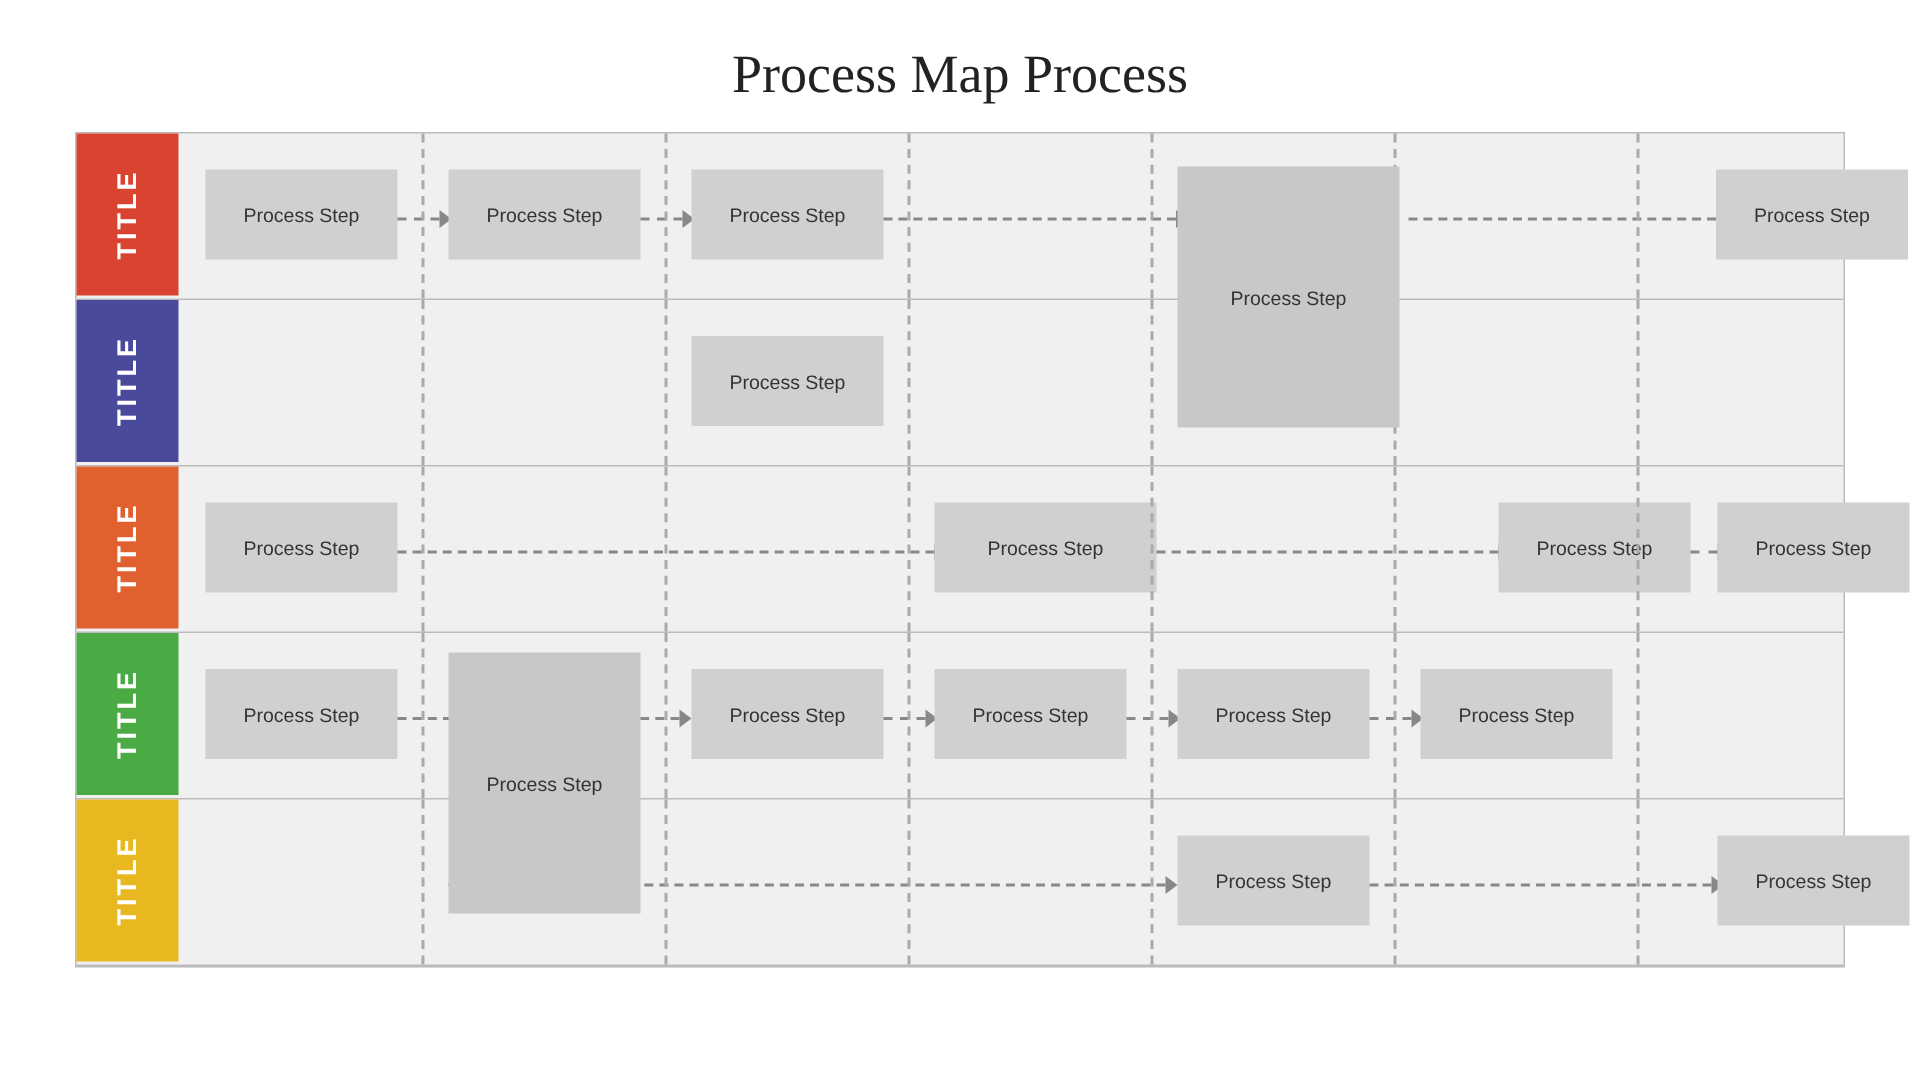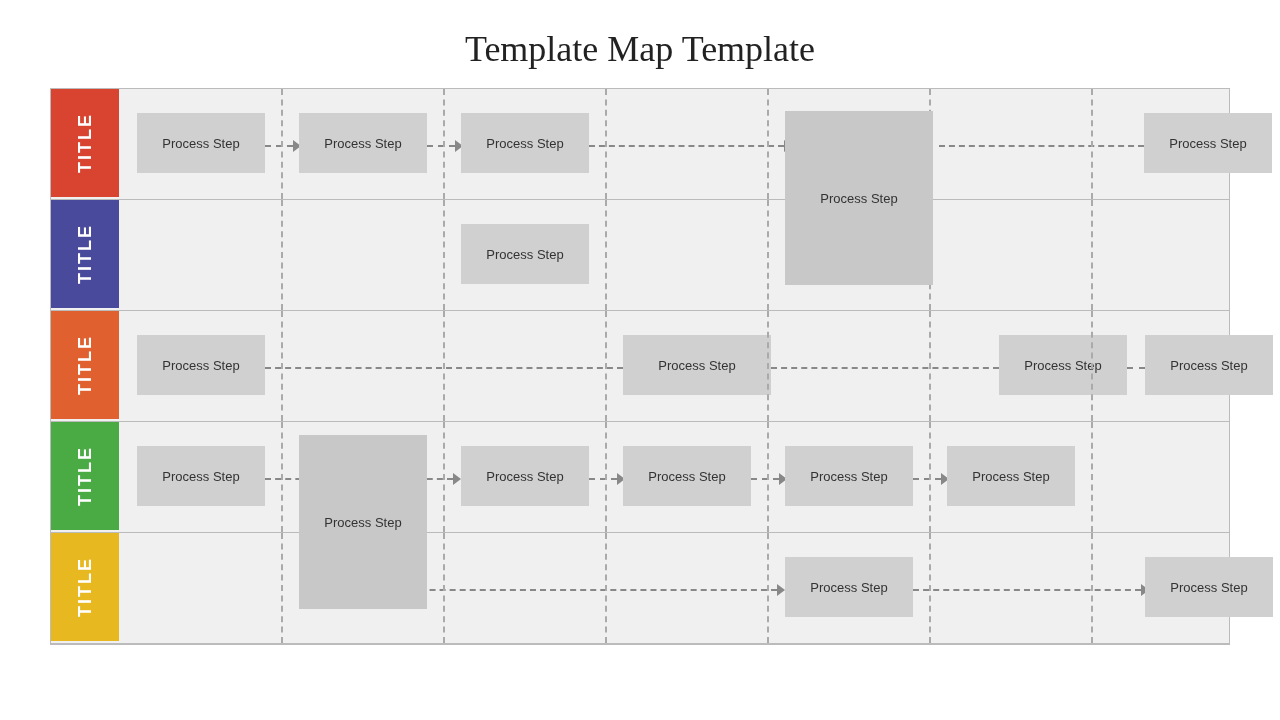--- a/index.html
+++ b/index.html
@@ -123,21 +123,21 @@
       font-family: Arial, sans-serif;
       font-size: 13px;
       color: #333;
       text-align: center;
       z-index: 5;
     }
   </style>
 </head>
 <body>
 
-<h1 class="page-title">Template Map Template</h1>
+<h1 class="page-title">Process Map Process</h1>
 
 <div class="process-map" style="position: relative;">
 
   <div class="swim-lane row1" style="position:relative;">
     <div class="lane-label lane-red">Title</div>
     <div class="lane-content">
 
       <div class="vline" style="left: 162px;"></div>
       <div class="vline" style="left: 324px;"></div>
       <div class="vline" style="left: 486px;"></div>

